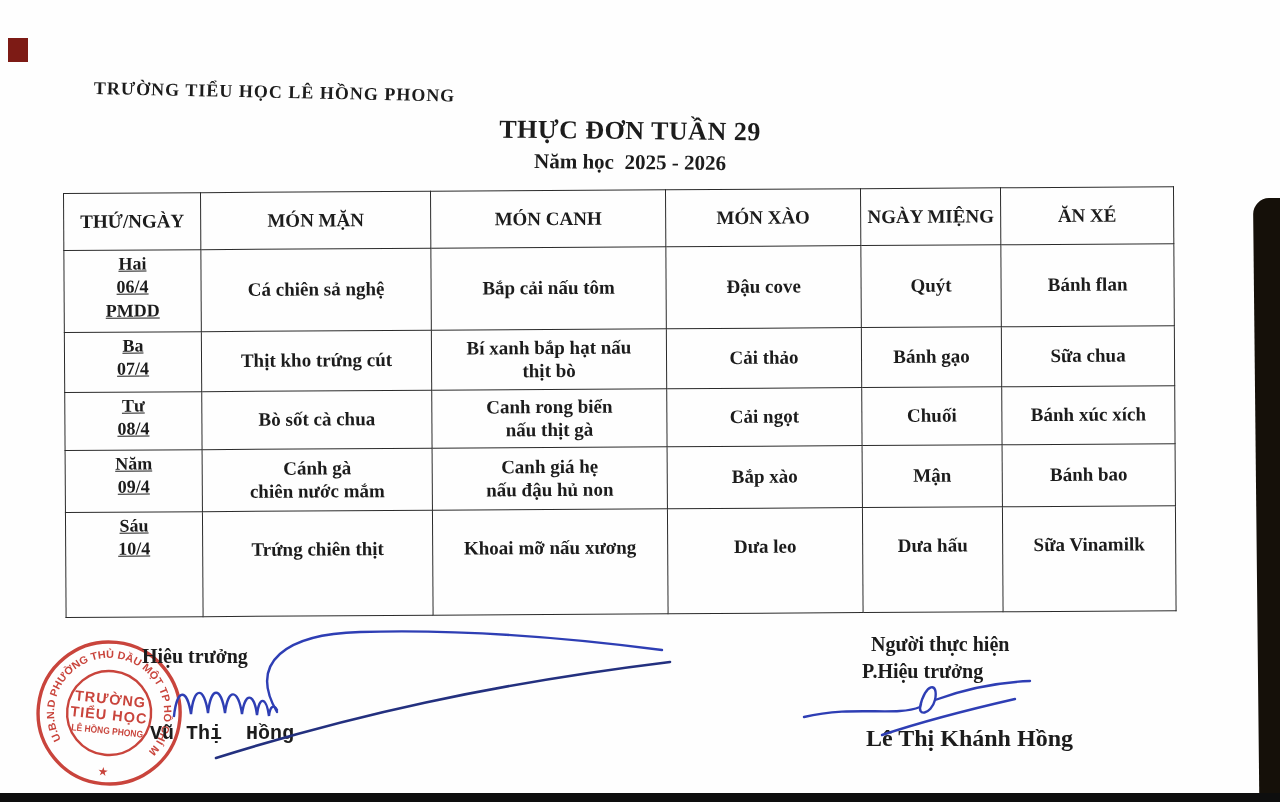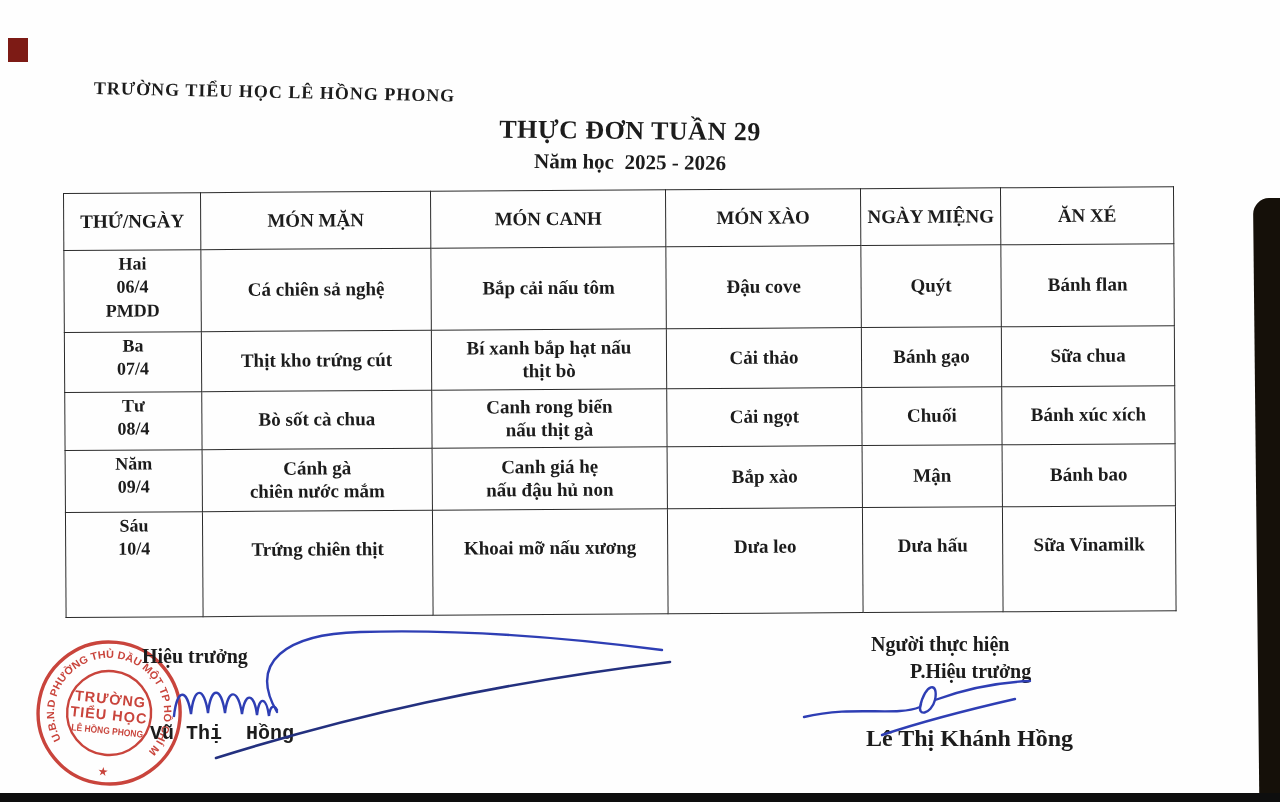--- a/index.html
+++ b/index.html
@@ -34,35 +34,35 @@
     left:63px;top:193px;
     border-collapse:collapse;table-layout:fixed;
     transform:rotate(-.35deg);transform-origin:left top;
   }
   .menu-table td,.menu-table th{
     border:1.7px solid #2b2b2b;
     font-weight:bold;text-align:center;
     padding:2px 6px;overflow:visible;
   }
   .menu-table th{font-size:19px;vertical-align:middle;line-height:1.35;}
-  .day-cell{font-size:18px;vertical-align:top;line-height:1.3;padding-top:5px;}
+  .day-cell{font-size:18px;vertical-align:top;line-height:1.3;padding-top:5px;text-decoration:underline;}
   .dish{font-size:19px;vertical-align:middle;white-space:pre-line;line-height:1.2;}
   tr.h-hdr{height:57px;}
   tr.h-r0{height:82px;}
   tr.h-r1{height:60px;}
   tr.h-r2{height:58px;}
   tr.h-r3{height:62px;}
   tr.h-r4{height:105px;}
   tr.h-r4 .dish{vertical-align:middle;padding-bottom:30px;}
   tr.h-r4 .day-cell{}
   
   .sig-label{font-size:20px;font-weight:bold;white-space:pre;}
   .lbl-hieu-truong{left:142px;top:645px;text-align:right;}
   .lbl-nguoi-thuc-hien{left:862px;top:633px;margin-left:9px;}
-  .lbl-p-hieu-truong{left:862px;top:660px;margin-left:48px;}
+  .lbl-p-hieu-truong{left:862px;top:660px;}
   .name-left{left:150px;top:722px;font-size:20px;font-family:Liberation Mono, monospace;}
   .name-right{left:866px;top:725px;font-size:24px;}
   
   .stamp-svg{left:33px;top:638px;transform:rotate(6deg);opacity:.93;}
   .sig-left-svg{left:130px;top:628px;}
   .sig-right-svg{left:800px;top:655px;}
   .sig-stroke{fill:none;stroke:#2e3eb4;stroke-width:2.4;stroke-linecap:round;}
   .sig-stroke-dark{fill:none;stroke:#23307f;stroke-width:2.6;stroke-linecap:round;}
   
   .scan-corner-mark{left:8px;top:38px;width:20px;height:24px;background:#7d1b15;}

